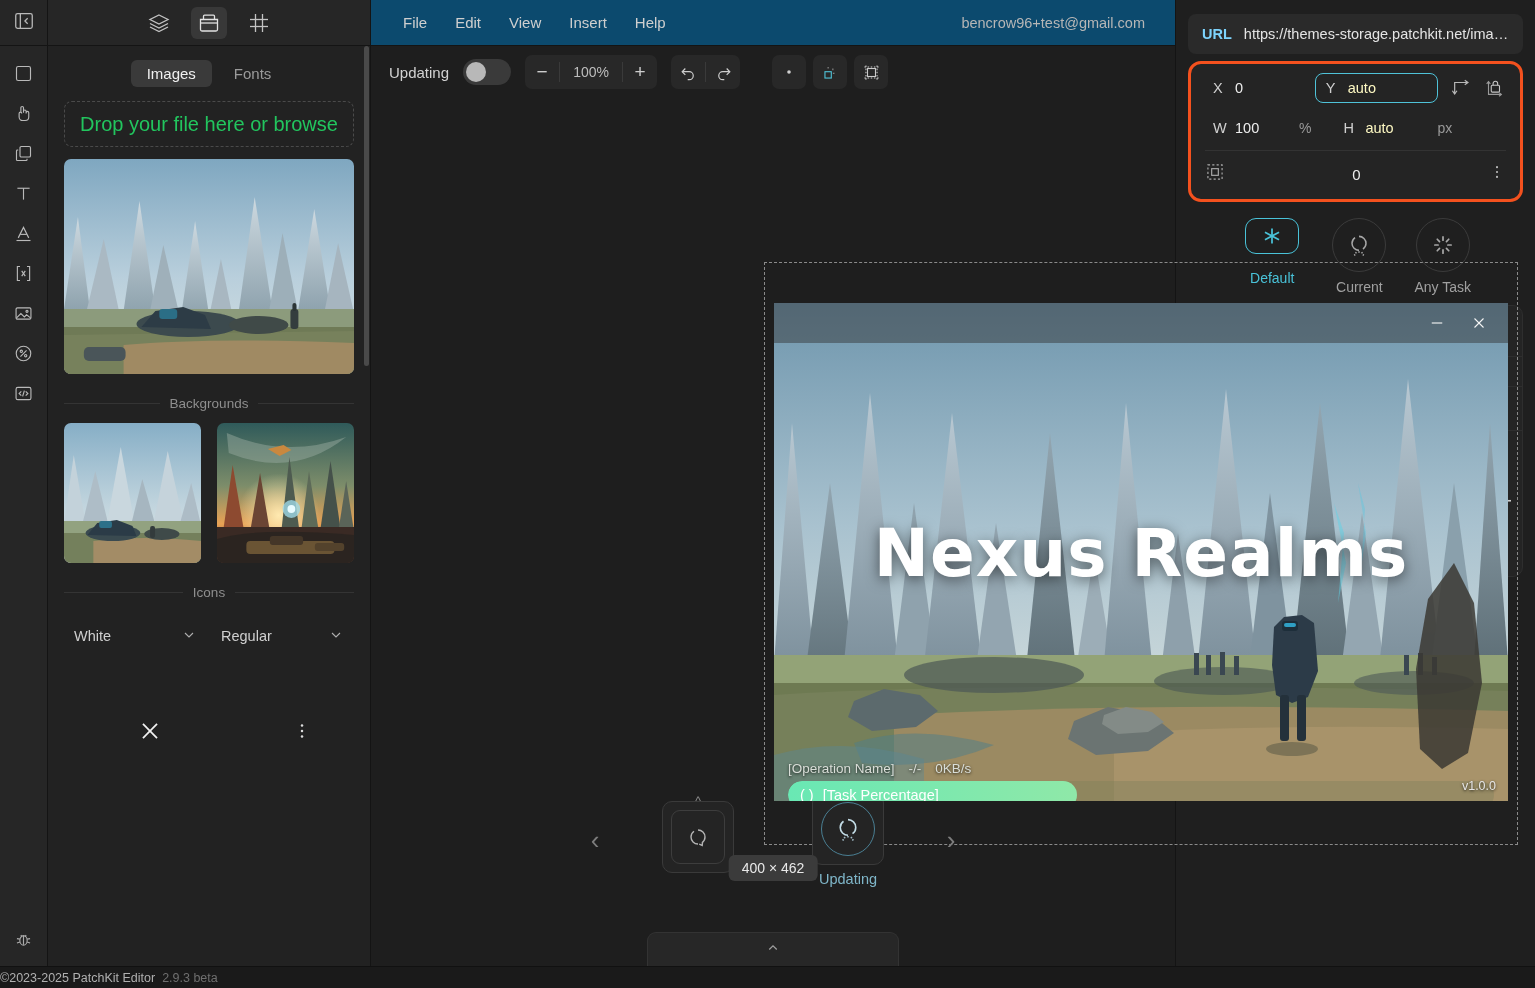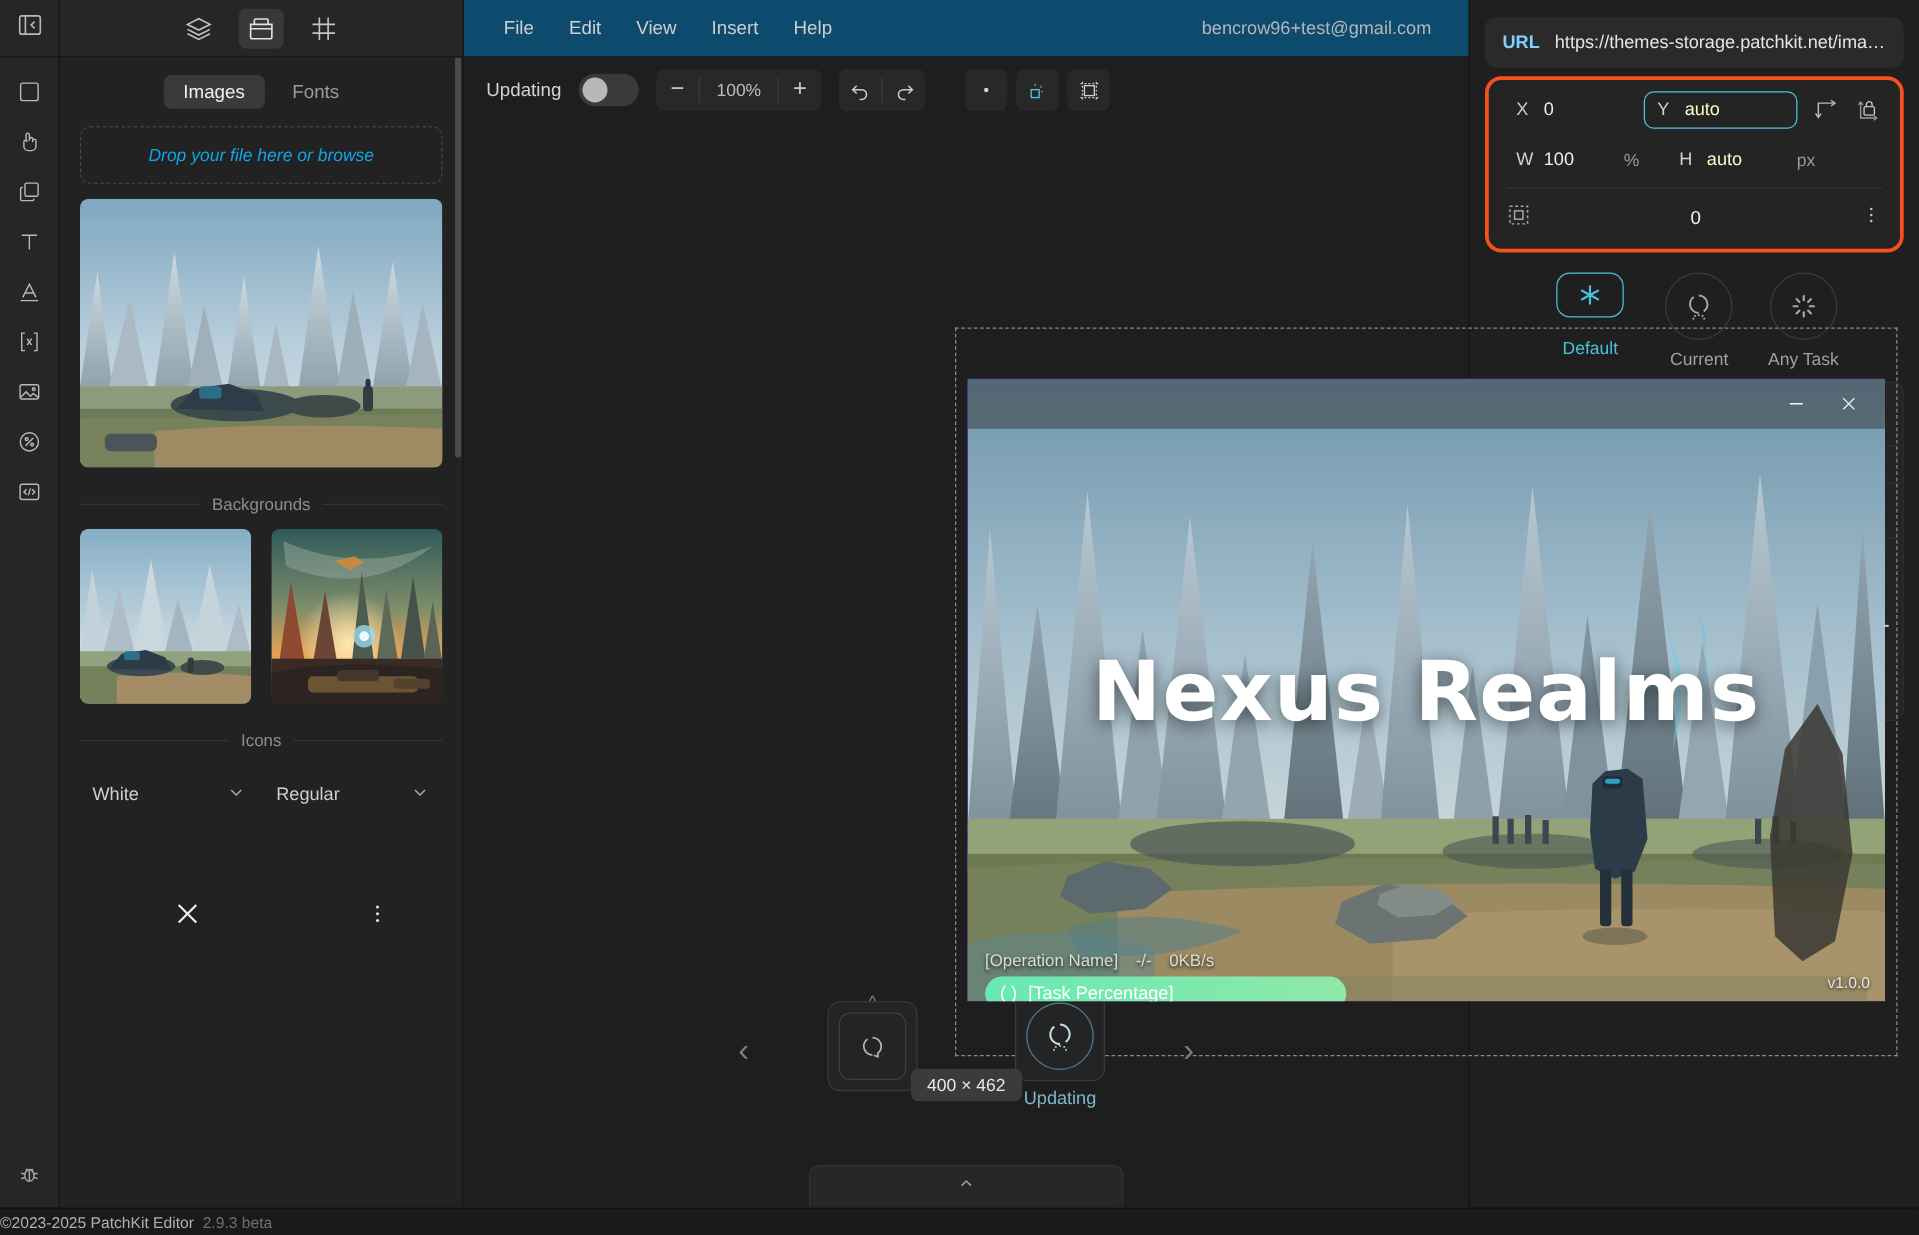--- a/index.html
+++ b/index.html
@@ -47,21 +47,21 @@
   }
   .lp-icon.active { background: #383838; }
   .tabs-row { display: flex; justify-content: center; gap: 6px; padding: 14px 0 10px; }
   .tab {
     padding: 5px 16px; border-radius: 6px; font-size: 15px; color: #9b9b9b; cursor: pointer;
   }
   .tab.active { background: #3a3a3a; color: #f0f0f0; }
   .dropzone {
     margin: 4px 16px 12px; height: 46px; border: 1px dashed #4a4a4a; border-radius: 8px;
     display: flex; align-items: center; justify-content: center;
-    font-size: 14px; color: #0ea5e9; cursor: pointer; font-style: italic;
+    font-size: 20px; color: #22c55e; cursor: pointer;
   }
   .big-thumb {
     margin: 0 16px; height: 215px; border-radius: 7px; overflow: hidden;
     cursor: pointer; position: relative;
   }
   .sec-label {
     display: flex; align-items: center; gap: 10px; margin: 22px 16px 12px;
     font-size: 13.5px; color: #8e8e8e;
   }
   .sec-label::before, .sec-label::after {

